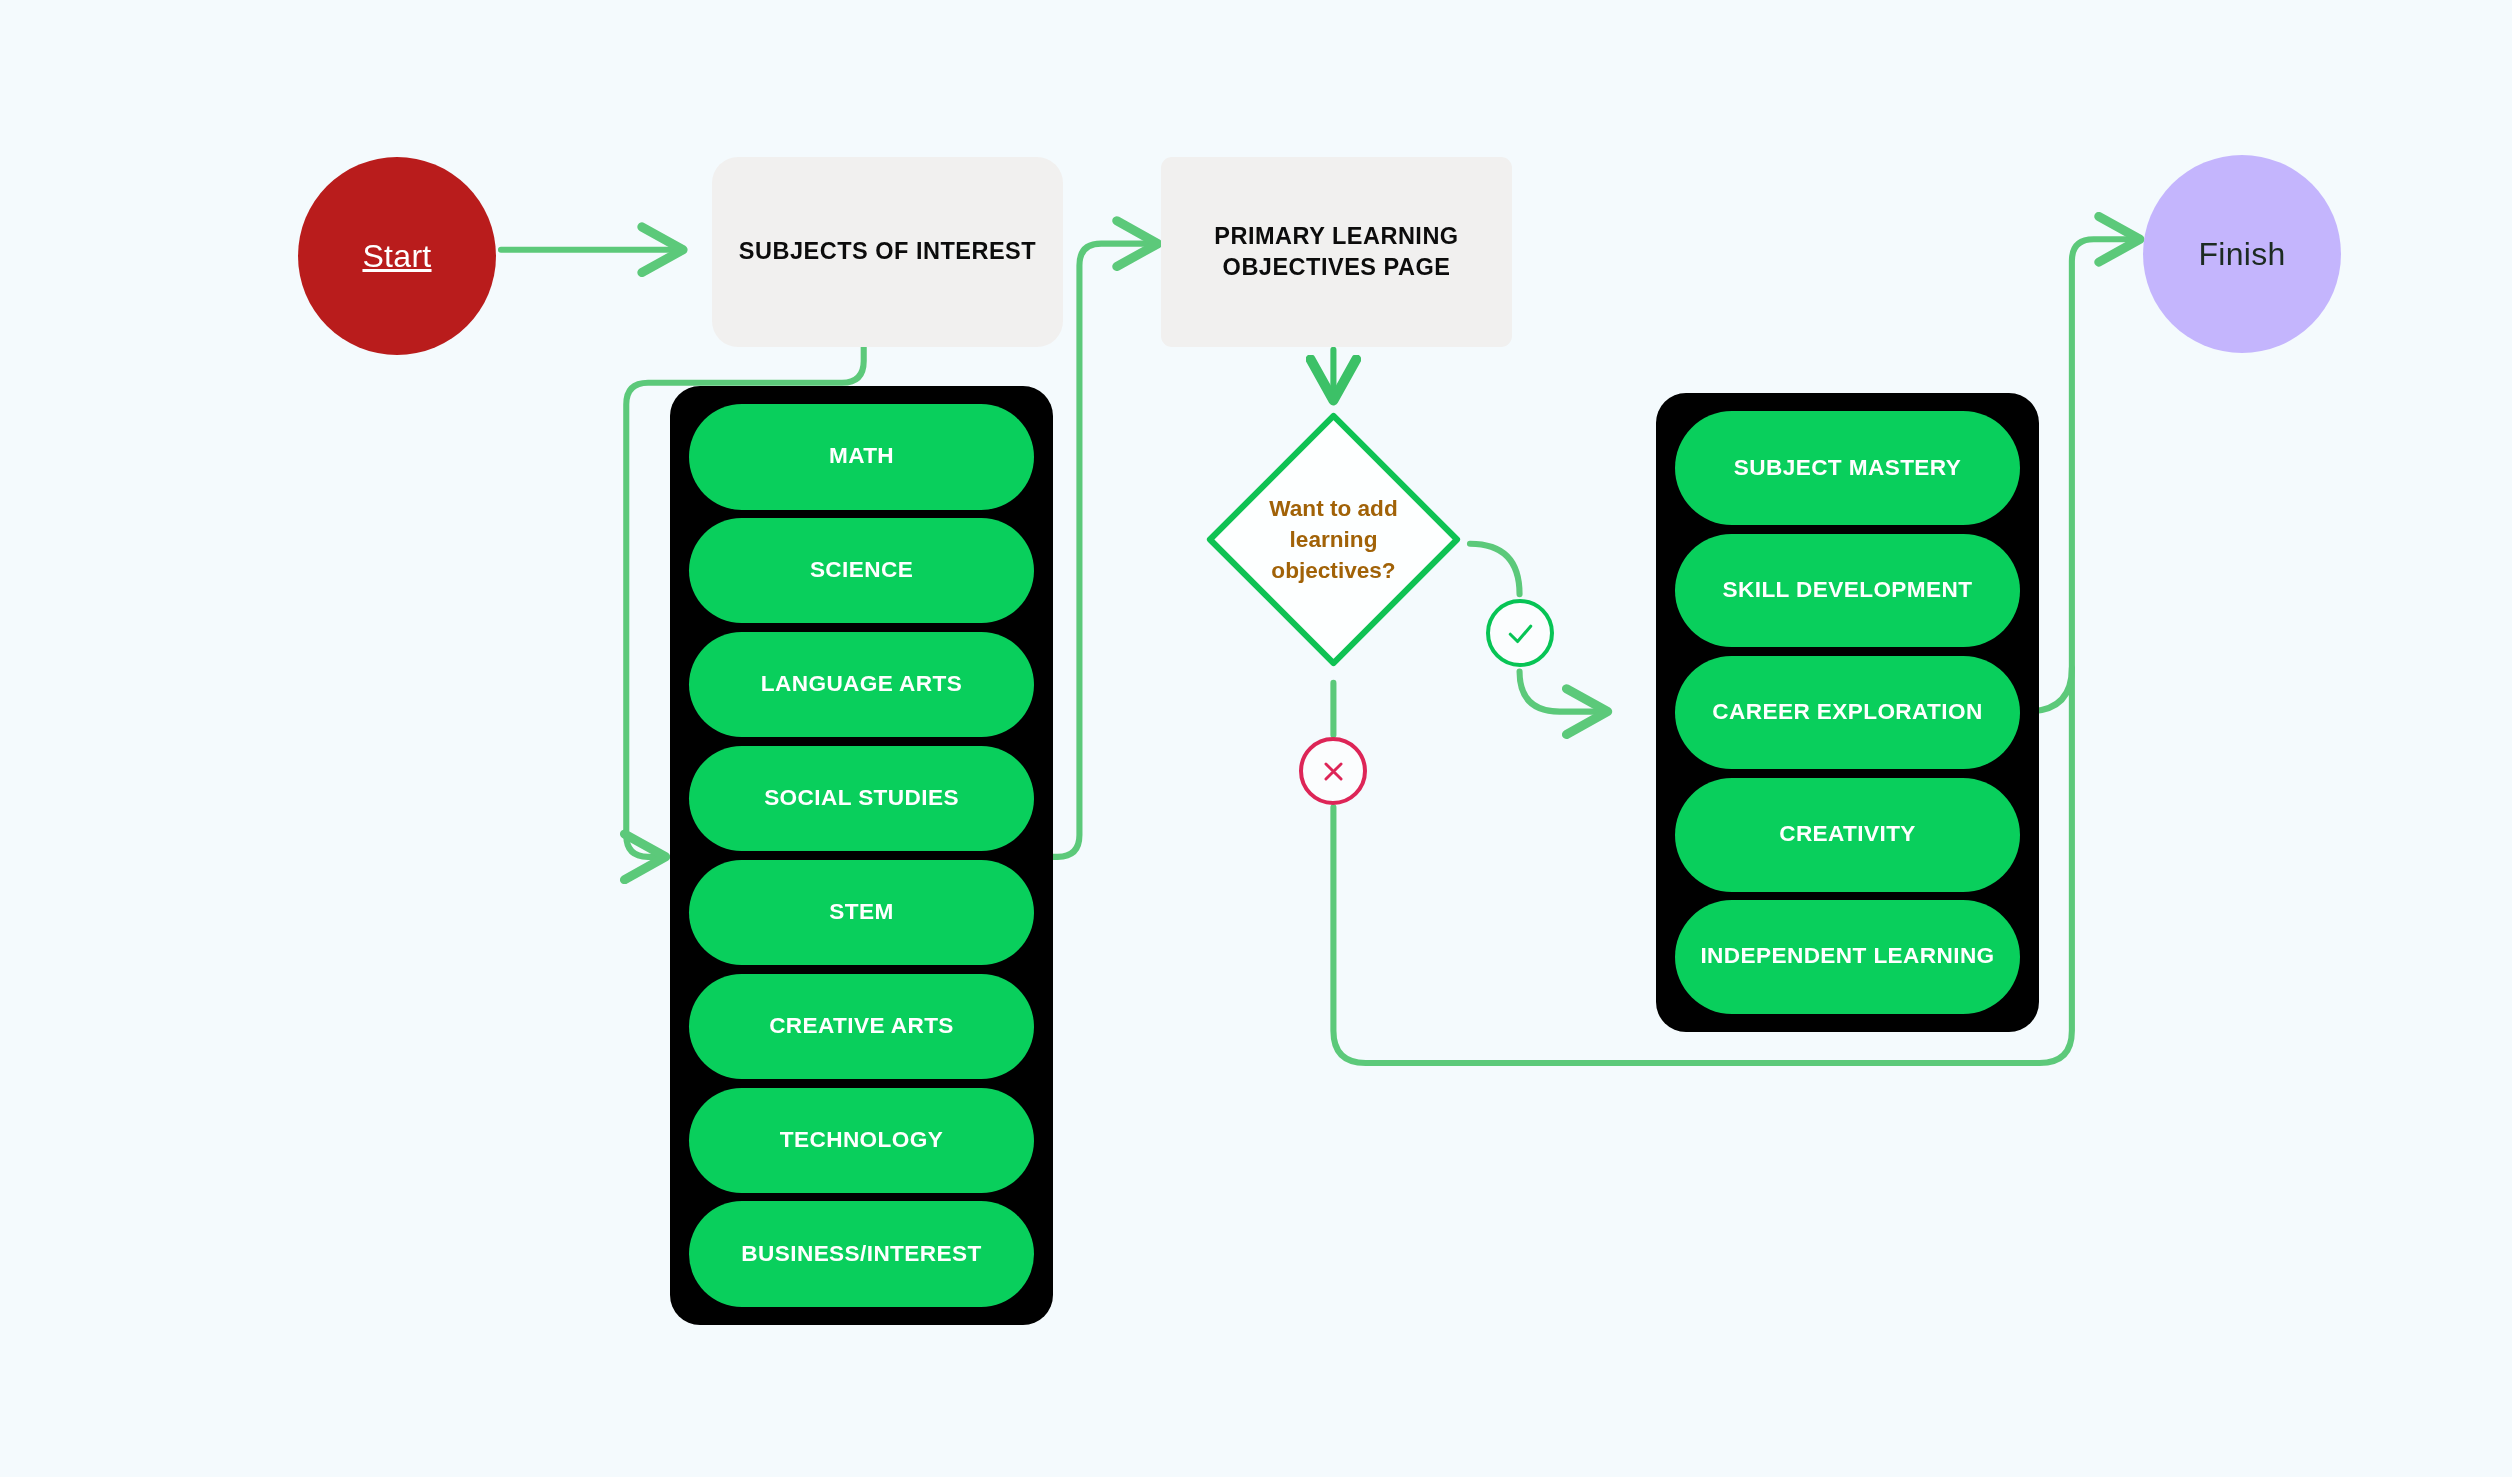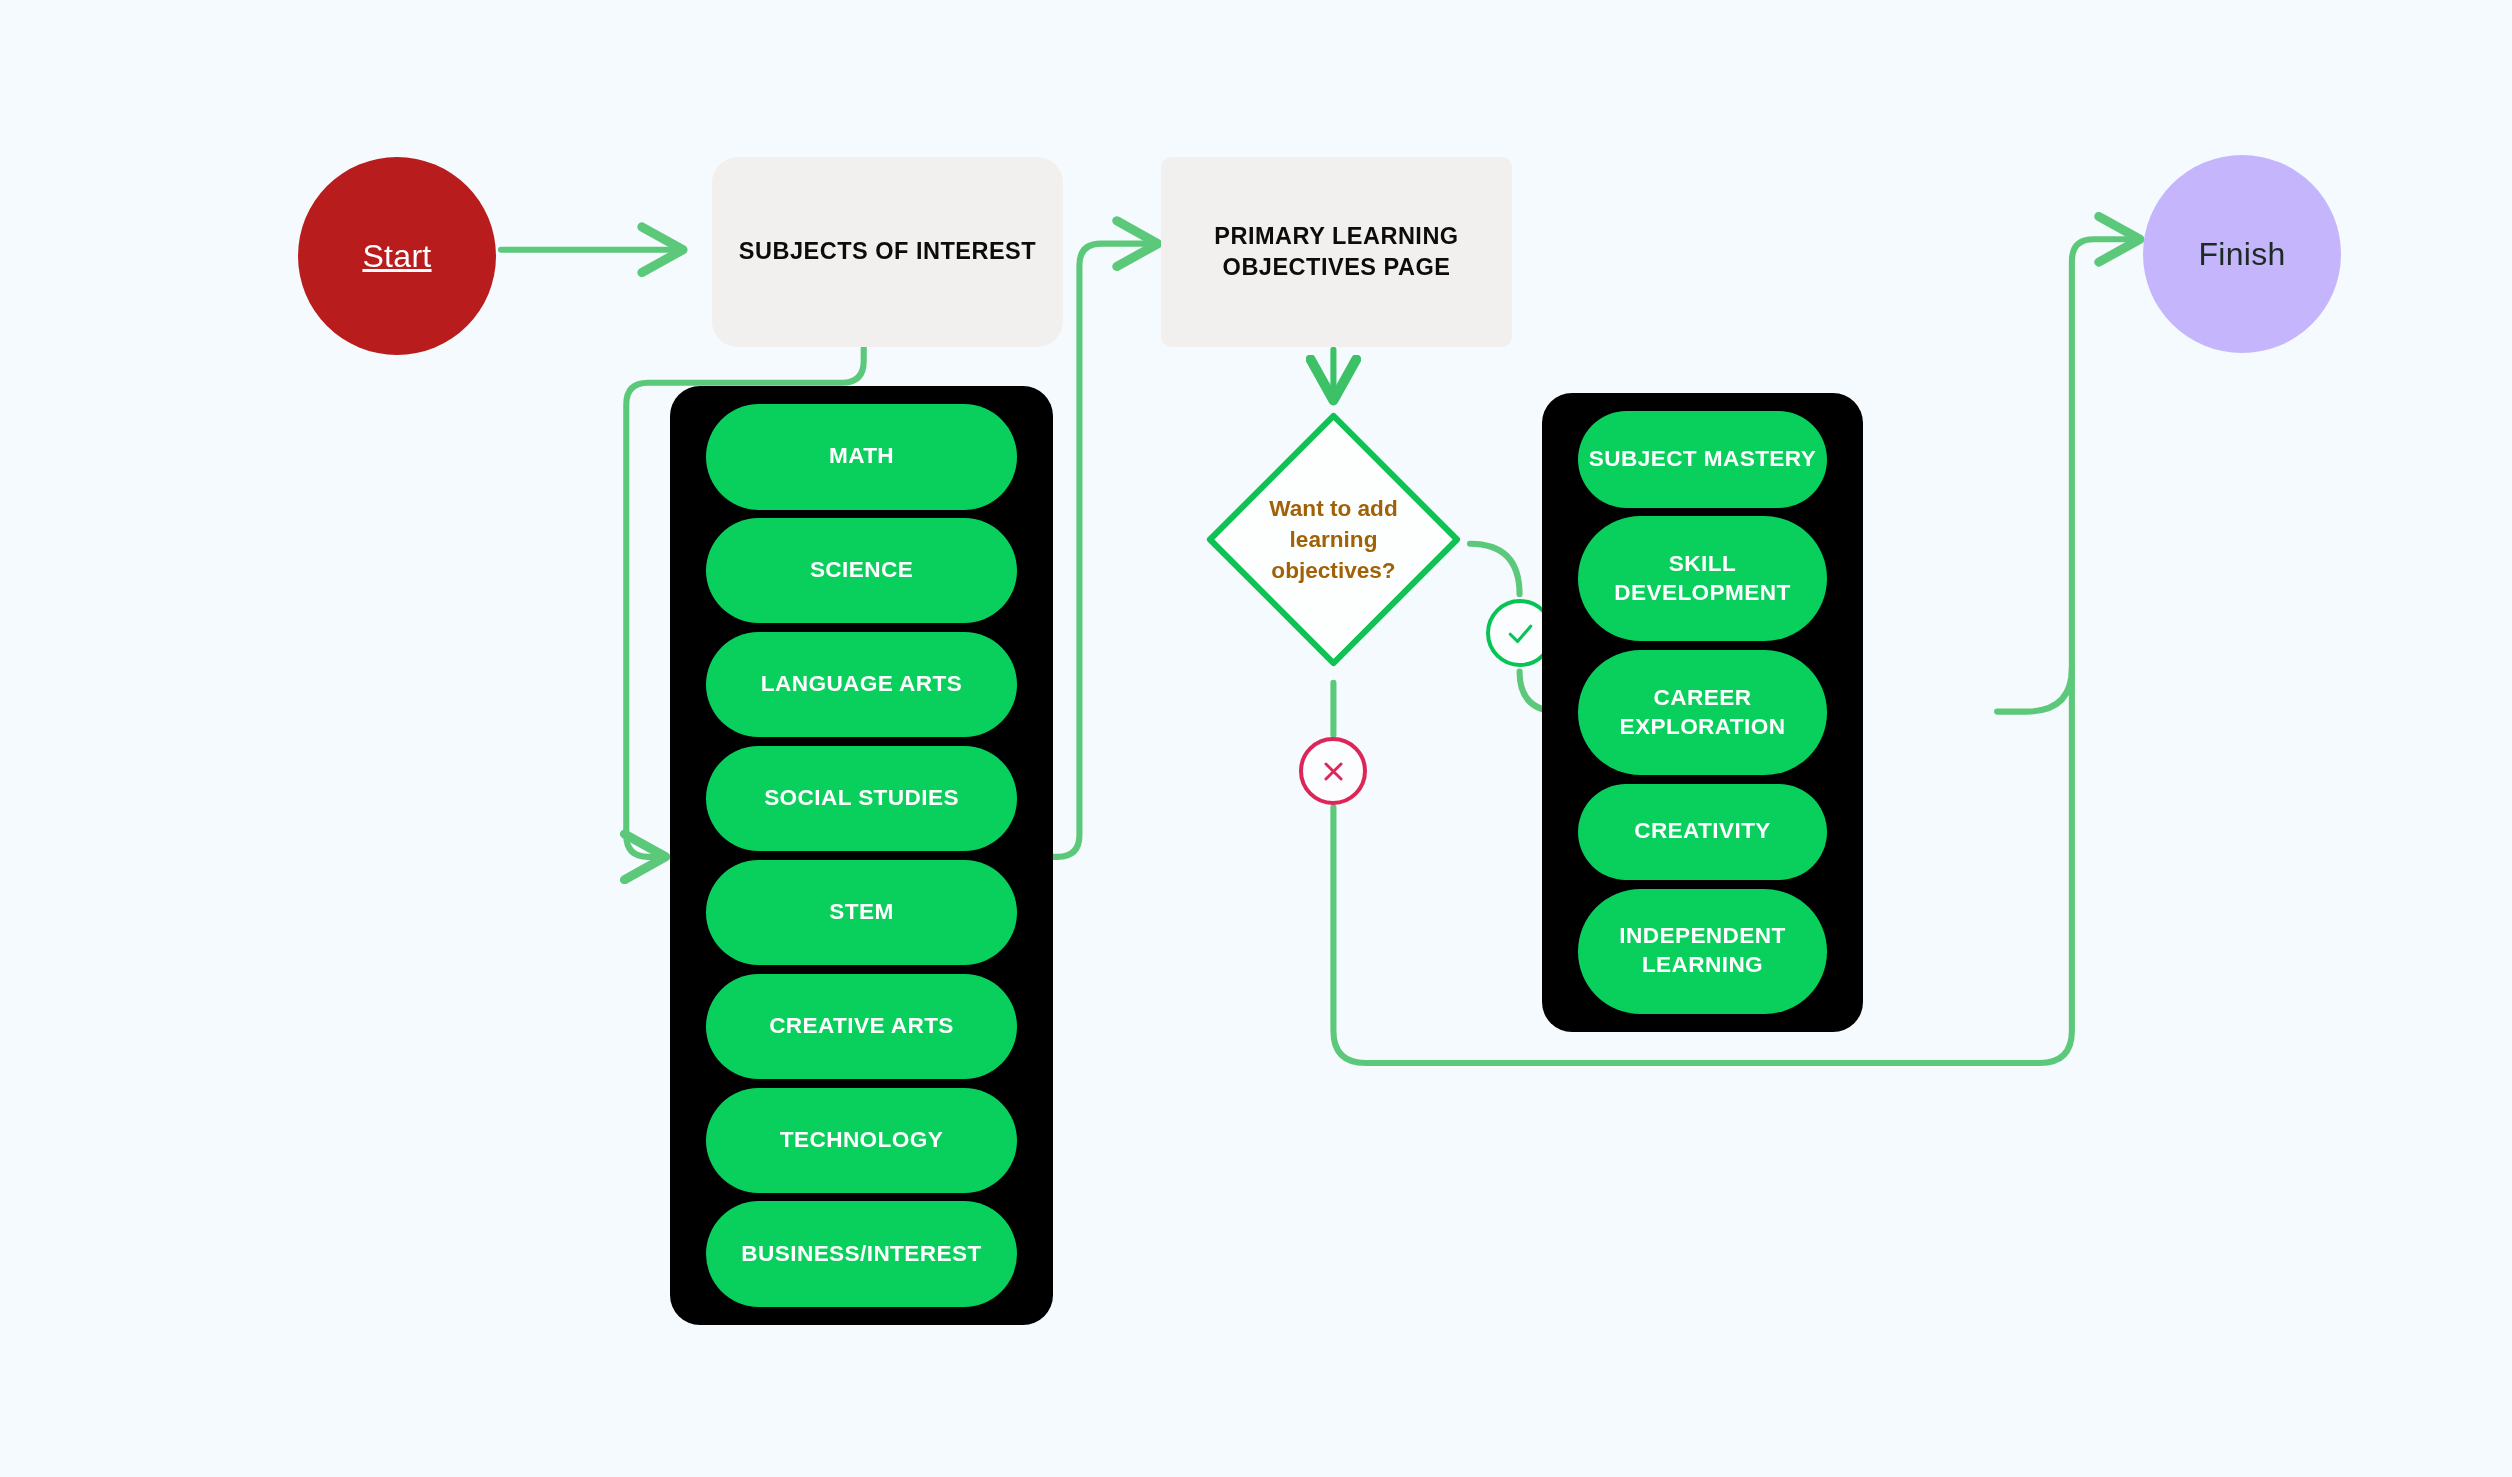--- a/index.html
+++ b/index.html
@@ -65,30 +65,30 @@
     line-height: 1.33;
   }
   #box-subjects { left: 712px; top: 157px; width: 351px; height: 190px; }
   #box-objectives { left: 1161px; top: 157px; width: 351px; height: 190px; border-radius: 11px; }
 
   
   .option-panel {
     position: absolute;
     background: #000000;
     border-radius: 30px;
-    padding: 14px 36px;
+    padding: 14px 19px;
     box-sizing: border-box;
     display: flex;
     flex-direction: column;
     justify-content: space-between;
   }
   #panel-subjects { left: 670px; top: 386px; width: 383px; height: 70px; }
   #panel-subjects { height: 69px; }
   #panel-subjects { height: 939px; }
-  #panel-objectives { left: 1542px; top: 393px; width: 321px; height: 639px; }
+  #panel-objectives { left: 1656px; top: 393px; width: 383px; height: 639px; }
 
   .option-pill {
     background: #09cf5c;
     border-radius: 869px;
     color: #ffffff;
     font-size: 22.6px;
     font-weight: 600;
     letter-spacing: 0.4px;
     line-height: 1.28;
     text-align: center;

